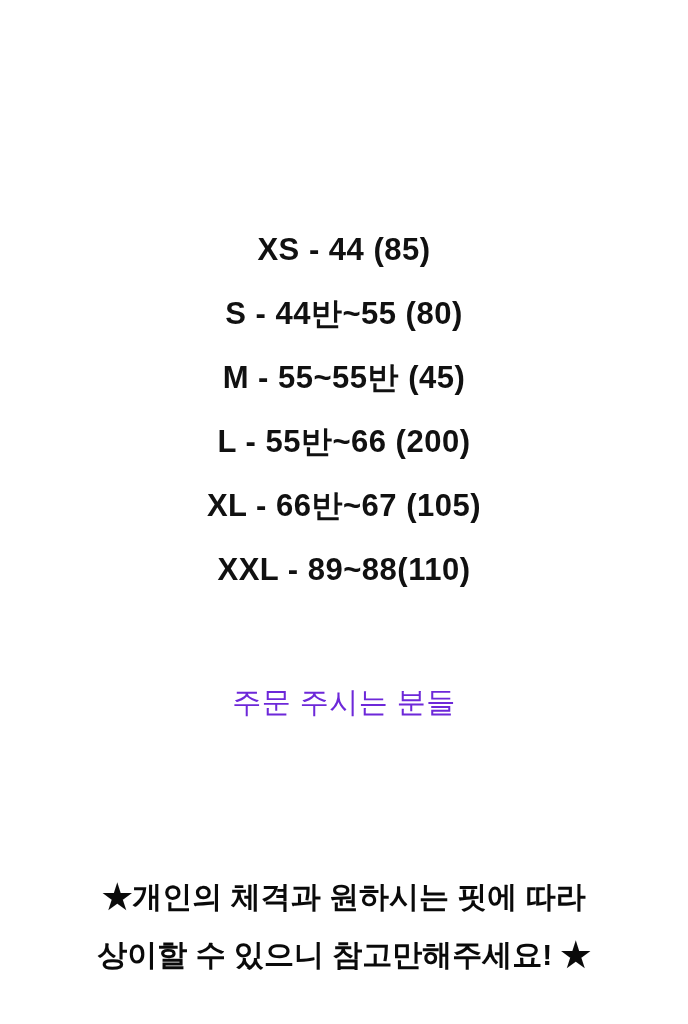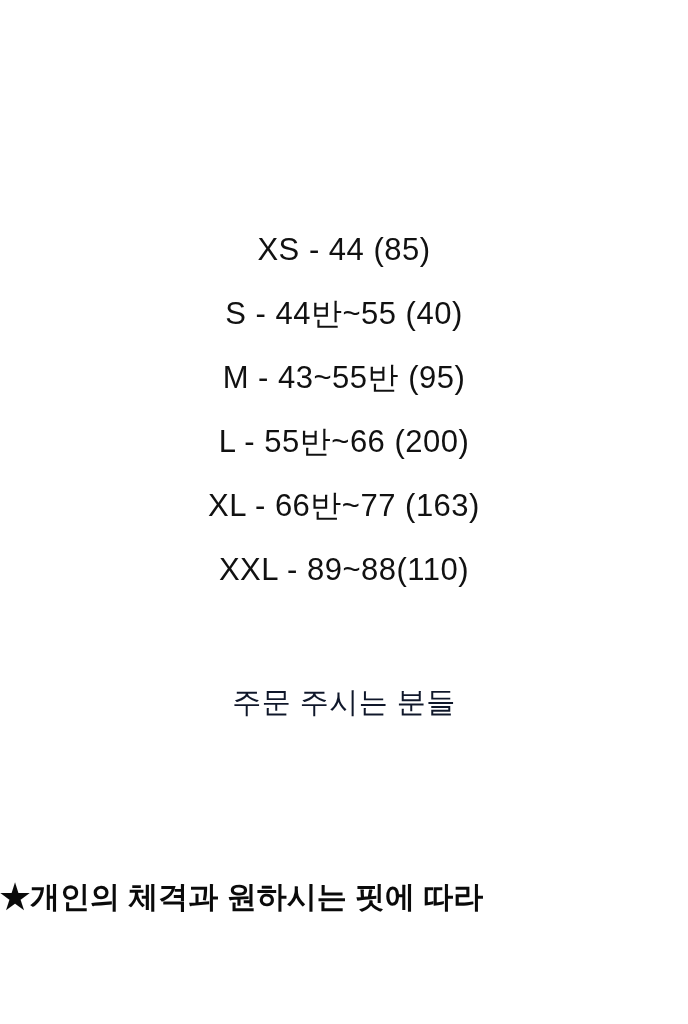--- a/index.html
+++ b/index.html
@@ -26,67 +26,69 @@
     top: 218px;
     left: 0;
     width: 688px;
     text-align: center;
   }
   .size-line {
     font-size: 31px;
     line-height: 64px;
     letter-spacing: 0.5px;
     color: #111111;
-    font-weight: 400;
+    font-weight: 700;
     white-space: nowrap;
   }
   .note-block {
     position: absolute;
     top: 675px;
     left: 0;
     width: 688px;
     text-align: center;
   }
   .note-line {
     font-size: 29px;
     line-height: 54px;
     letter-spacing: 0.5px;
-    color: #0f172a;
+    color: #6d28d9;
     white-space: nowrap;
   }
   .caution-block {
     position: absolute;
     top: 868px;
     left: 0;
     width: 688px;
+    text-align: center;
   }
   .caution-line {
     font-size: 30px;
     line-height: 58px;
     letter-spacing: 0px;
     color: #0a0a0a;
     font-weight: 600;
     white-space: nowrap;
   }
 </style>
 </head>
 <body>
 
 <div class="page">
 
   <div class="size-block">
     <div class="size-line">XS - 44 (85)</div>
-    <div class="size-line">S - 44반~55 (40)</div>
-    <div class="size-line">M - 43~55반 (95)</div>
+    <div class="size-line">S - 44반~55 (80)</div>
+    <div class="size-line">M - 55~55반 (45)</div>
     <div class="size-line">L - 55반~66 (200)</div>
-    <div class="size-line">XL - 66반~77 (163)</div>
+    <div class="size-line">XL - 66반~67 (105)</div>
     <div class="size-line">XXL - 89~88(110)</div>
   </div>
 
   <div class="note-block">
     <div class="note-line">주문 주시는 분들</div>
   </div>
 
   <div class="caution-block">
     <div class="caution-line">★개인의 체격과 원하시는 핏에 따라</div>
+    <div class="caution-line">상이할 수 있으니 참고만해주세요! ★</div>
   </div>
 
 </div>
 
 </body></html>

